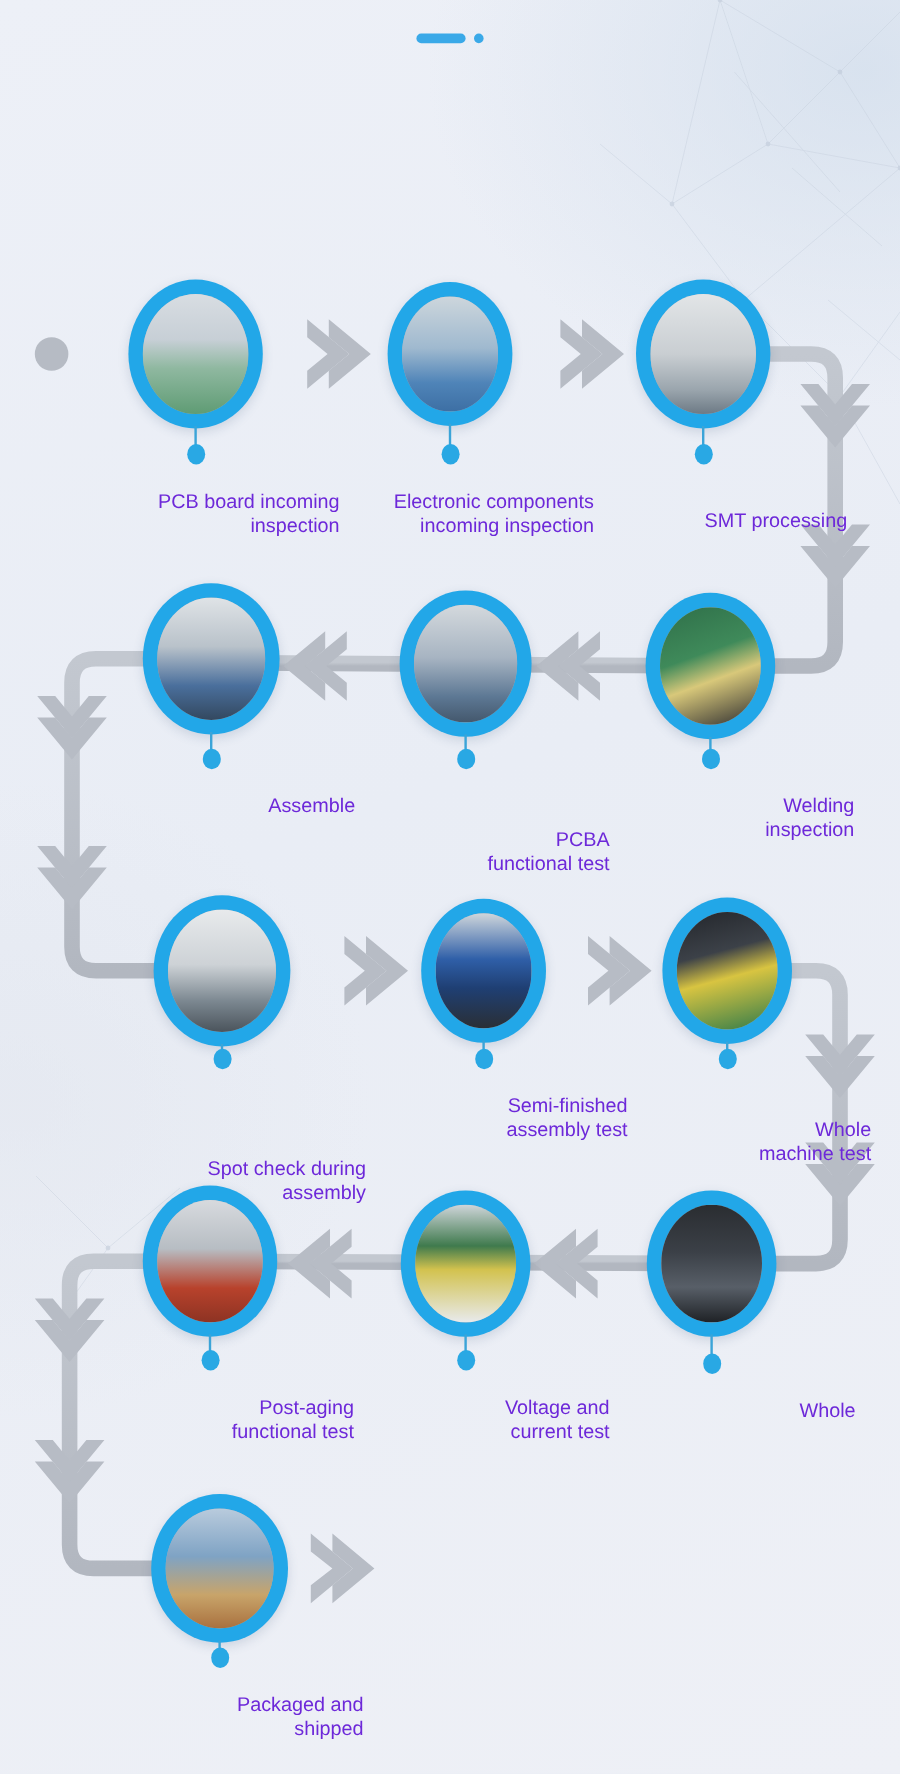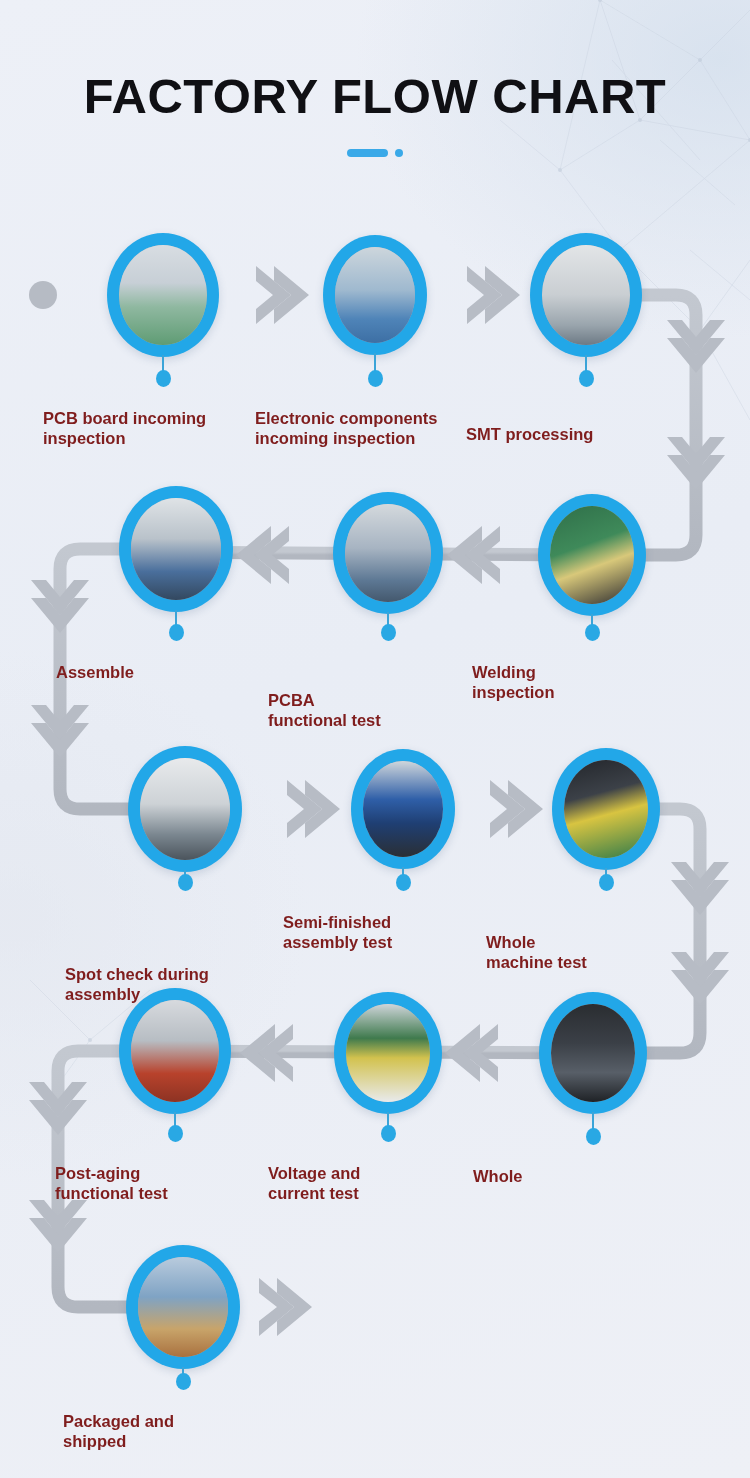--- a/index.html
+++ b/index.html
@@ -44,25 +44,24 @@
   }
   .photo{
     position:absolute; left:12px; top:12px; right:12px; bottom:12px;
     border-radius:50%; overflow:hidden;
     background:#9fb0bd;
   }
   .photo .scene{position:absolute; inset:0;}
   .stem{position:absolute; width:1.6px; background:#3ba4d8; z-index:3;}
   .pin{position:absolute; width:15px;height:17px;border-radius:50%; background:#29a8e4; z-index:4;}
   .caption{
-    position:absolute; z-index:5; text-align:left;
-    font-size:16.5px; line-height:20px; color:#7f1d1d;
+    position:absolute; z-index:5; text-align:right;
+    font-size:16.5px; line-height:20px; color:#6d28d9;
     font-family:"Liberation Sans", sans-serif;
     white-space:pre-line;
-    font-weight:bold;
   }
 </style>
 </head>
 <body>
 
 <div id="bg-texture"></div>
 <svg id="bg-net" viewBox="0 0 750 1478" preserveAspectRatio="none">
   <g stroke="#c6cfdd" stroke-width="0.8" fill="none" opacity="0.85">
     <path d="M600,0 L700,60 L750,10 M600,0 L640,120 L700,60 M640,120 L560,170 L600,0 M700,60 L750,140 L640,120
              M560,170 L620,250 L750,140 M620,250 L700,330 L750,260 M560,170 L500,120 M700,330 L750,420"></path>
@@ -75,21 +74,20 @@
       <circle cx="640" cy="120" r="2"></circle>
     <circle cx="560" cy="170" r="2"></circle>
       <circle cx="620" cy="250" r="2"></circle>
       <circle cx="700" cy="330" r="2"></circle>
     <circle cx="750" cy="140" r="2"></circle>
       <circle cx="90" cy="1040" r="2"></circle>
   </g>
 </svg>
 
 <div class="header">
-  <div class="title">FACTORY FLOW CHART</div>
   <div class="divider">
     <span class="bar"></span>
     <span class="dot"></span>
   </div>
 </div>
 
 <svg id="flow" viewBox="0 0 750 1478">
   <defs>
     <linearGradient id="gline" x1="0" y1="0" x2="0" y2="1">
       <stop offset="0%" stop-color="#c3c8d0"></stop>

